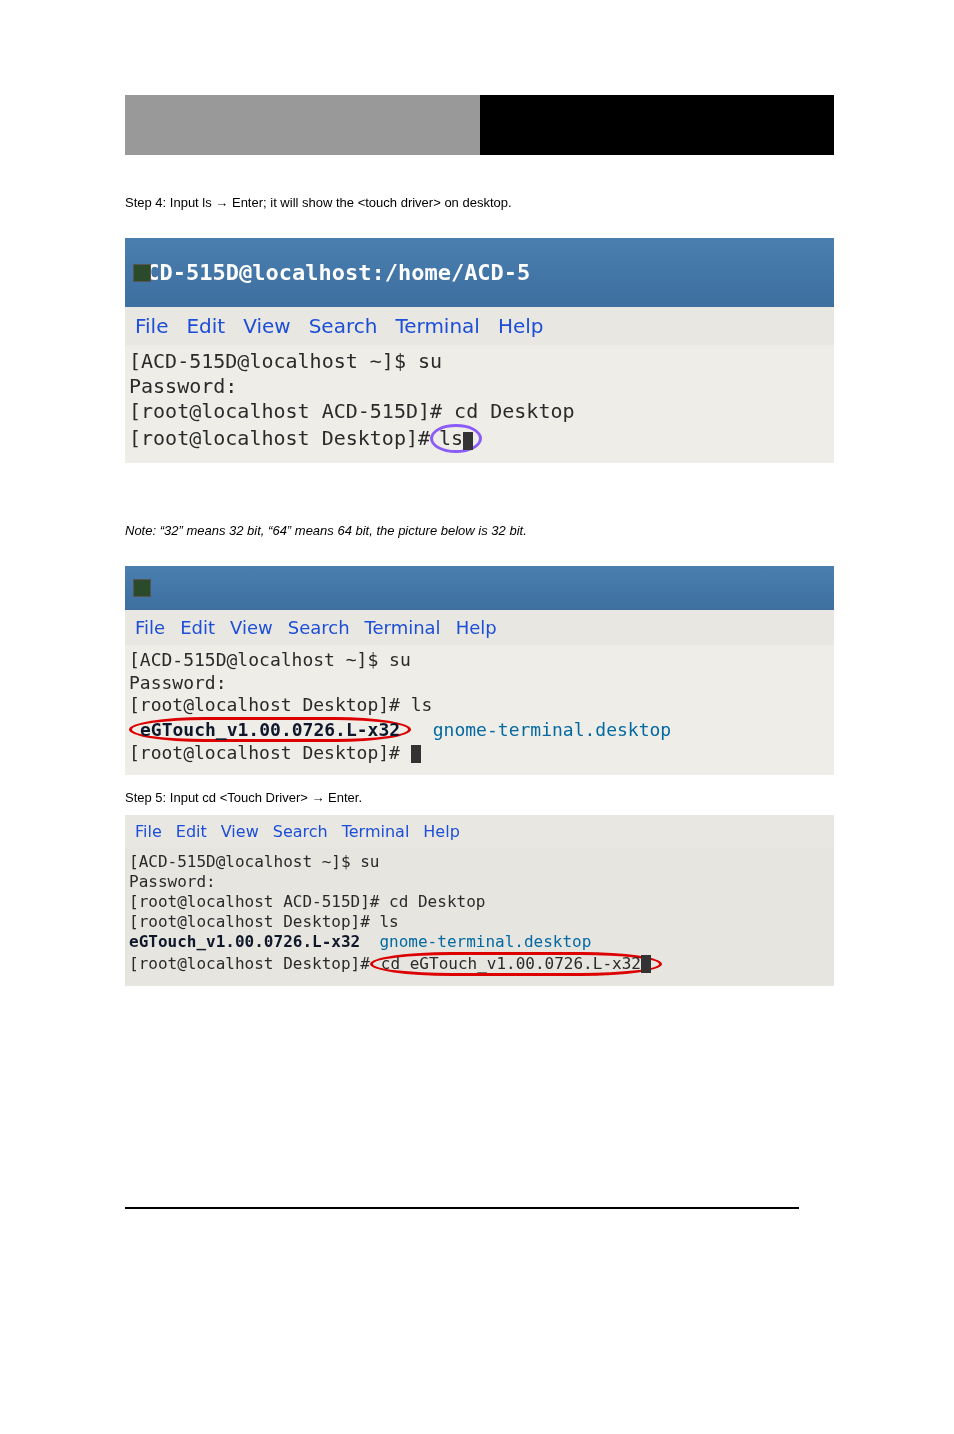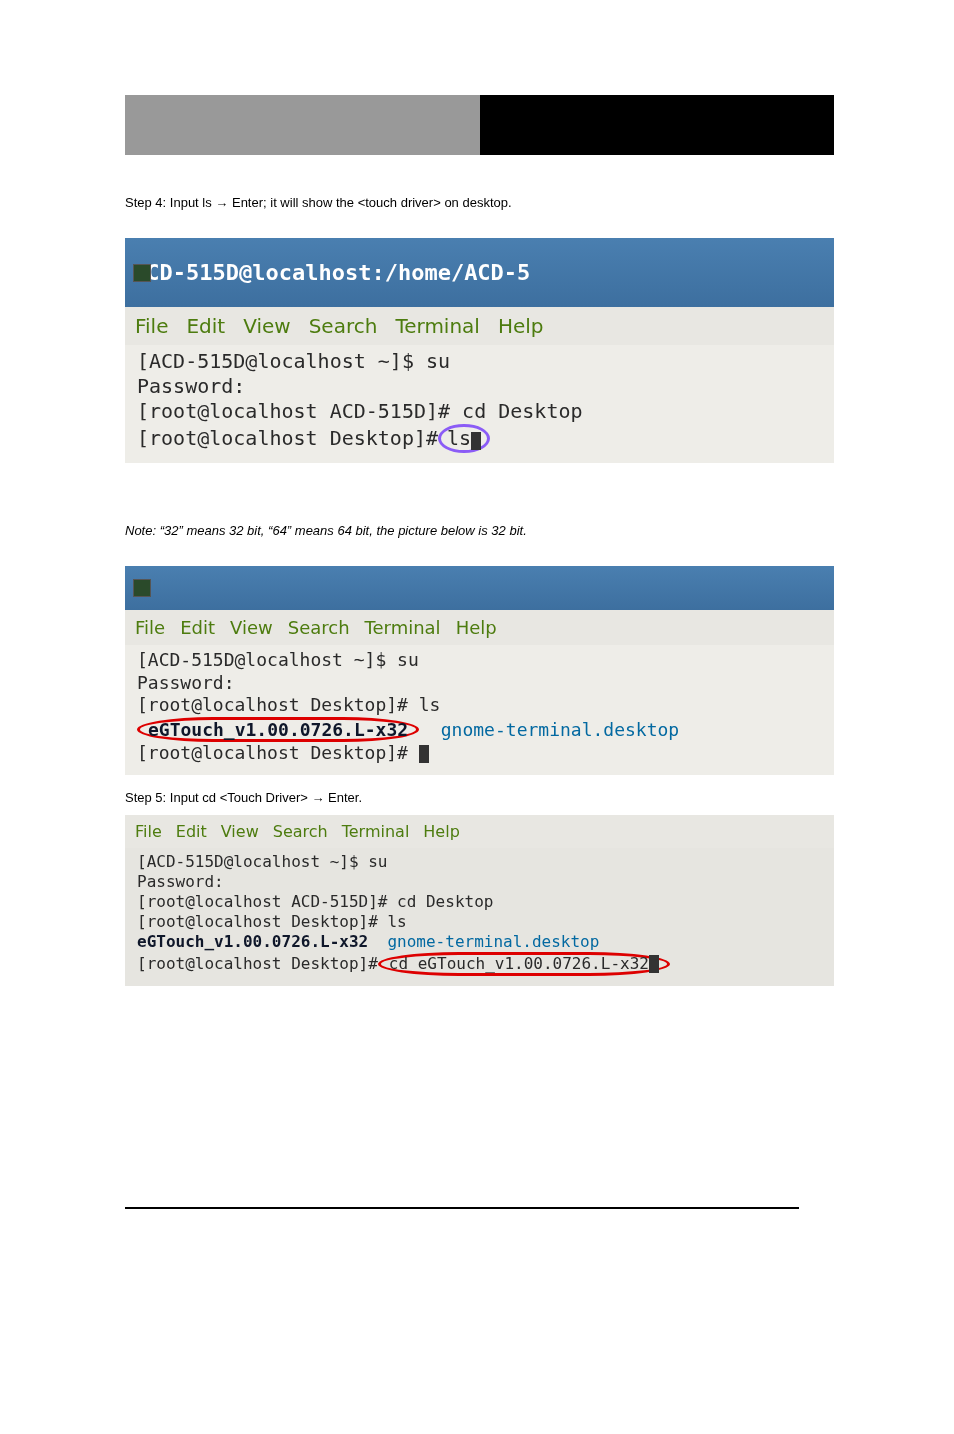--- a/index.html
+++ b/index.html
@@ -62,27 +62,27 @@
     width: 18px;
     height: 18px;
     background: #2a4a2a;
     border: 1px solid #555;
   }
   .menu-bar {
     background: #e8e7e2;
     padding: 7px 10px;
     font-family: "DejaVu Sans", Arial, sans-serif;
     font-size: 20px;
-    color: #4d7c0f;
+    color: #1d4ed8;
     display: flex;
     gap: 18px;
   }
   .terminal-body {
     background: #eeede8;
-    padding: 4px 8px 10px 12px;
+    padding: 4px 8px 10px 4px;
     font-size: 20px;
     line-height: 1.25;
     color: #2a2a2a;
   }
   .terminal-body .line { white-space: pre; }
   .blue-text { color: #0f172a; font-weight: bold; }
   .green-text { color: #0369a1; }
   .red-circle {
     border: 3px solid #8b5cf6;
     border-radius: 50%;

